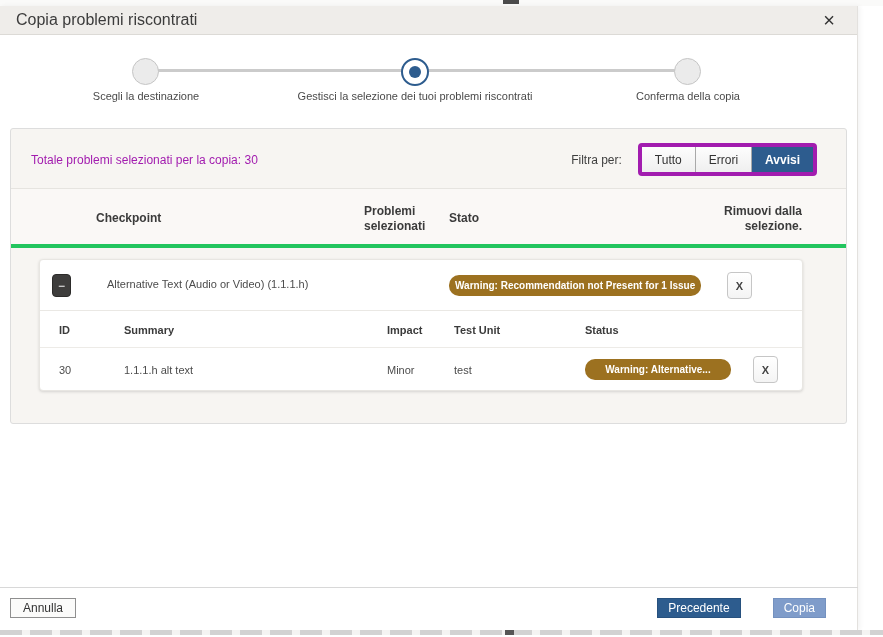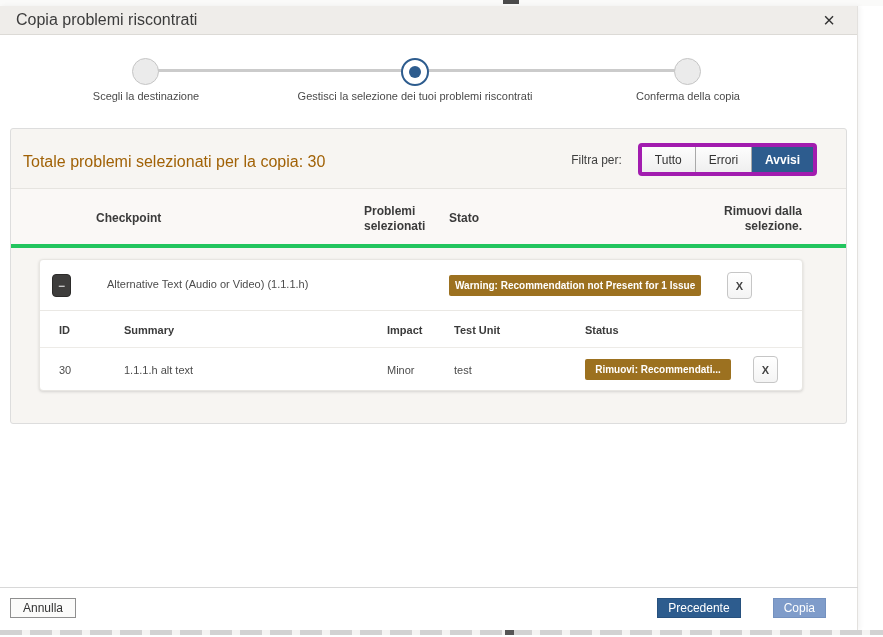--- a/index.html
+++ b/index.html
@@ -33,21 +33,21 @@
   .step-active { left:401px; top:52px; width:28px; height:28px; border-radius:50%;
                  background:#fff; border:2px solid var(--accent,#2d5c8e);
                  display:flex; align-items:center; justify-content:center; }
   .step-dot { width:12px; height:12px; border-radius:50%; background:var(--accent,#2d5c8e); }
   .step-label { top:84px; font-size:11px; color:#4a4a4a; text-align:center; }
   .sl1 { left:46px; width:200px; } .sl2 { left:265px; width:300px; } .sl3 { left:588px; width:200px; }
 
   
   .panel { left:10px; top:122px; width:837px; height:296px; background:#f7f5f2;
            border:1px solid #ddd; border-radius:3px; }
-  .total-line { left:12px; top:24px; font-size:16px; color:#a16207; }
+  .total-line { left:20px; top:24px; font-size:12px; color:#a21caf; }
   .filter-group { right:29px; top:17px; height:27px; display:flex; align-items:center; gap:10px; }
   .filter-label { font-size:12px; color:#3f3f3f; }
   .seg { display:flex; border:4px solid #a21caf; border-radius:4px; overflow:hidden; background:#fff;margin-left:6px; }
   .seg button { border:none; border-left:1px solid #a9a9a9; height:25px; padding:0 13px;
                 font-size:12px; color:#333; font-family:inherit; cursor:pointer;
                 background:linear-gradient(#fdfdfd,#efefef); }
   .seg button:first-child { border-left:none; }
   .seg button.selected { background:var(--accent,#2d5c8e); color:#fff; font-weight:bold; }
 
   .head-band { left:0; top:59px; width:835px; height:60px; background:#faf8f6;
@@ -61,21 +61,21 @@
   
   .card { left:28px; top:130px; width:764px; height:132px; background:#fff;
           border:1px solid #e8e6e2; border-radius:4px;
           box-shadow:0 1px 3px rgba(0,0,0,.14); }
   .group-row { left:0; top:0; width:100%; height:51px; border-bottom:1px solid #eae8e4; }
   .toggle-btn { left:12px; top:14px; width:19px; height:23px; background:#3e3d3c;
                 border:1px solid #2c2b2a; border-radius:4px; color:#fff; font-size:12px;
                 line-height:20px; text-align:center; cursor:pointer; padding:0; }
   .group-name { left:67px; top:18px; font-size:11px; color:#4c4c4c; }
   .badge { background:var(--warning,#9c7120); color:#fff; font-size:10px; font-weight:bold;
-           line-height:21px; height:21px; text-align:center; border-radius:2px;
+           line-height:21px; height:21px; text-align:center; border-radius:10px;
            white-space:nowrap; overflow:hidden; padding:0 6px; }
   .group-badge { left:409px; top:15px; width:252px; }
   .x-btn { width:25px; height:27px; background:linear-gradient(#fff,#f4f4f4);
            border:1px solid #c6c6c6; border-radius:4px; font-size:11px; font-weight:bold;
            color:#444; cursor:pointer; font-family:inherit; }
   .group-x { left:687px; top:12px; }
 
   .inner-head { left:0; top:51px; width:100%; height:37px; border-bottom:1px solid #edebe7; }
   .ih { font-size:11px; font-weight:bold; color:#3b3b3b; top:13px; }
   .inner-row { left:0; top:88px; width:100%; height:44px; }
@@ -160,21 +160,21 @@
           <div class="abs ih c-impact">Impact</div>
           <div class="abs ih c-unit">Test Unit</div>
           <div class="abs ih c-status">Status</div>
         </div>
 
         <div class="abs inner-row">
           <div class="abs ir c-id">30</div>
           <div class="abs ir c-summary">1.1.1.h alt text</div>
           <div class="abs ir c-impact">Minor</div>
           <div class="abs ir c-unit">test</div>
-          <div class="abs badge row-badge">Rimuovi: Recommendati...</div>
+          <div class="abs badge row-badge">Warning: Alternative...</div>
           <button class="abs x-btn row-x">
             <span>X</span>
           </button>
         </div>
 
       </div>
     </div>
 
     <div class="abs footer-divider"></div>
     <button class="abs btn cancel-btn">Annulla</button>

